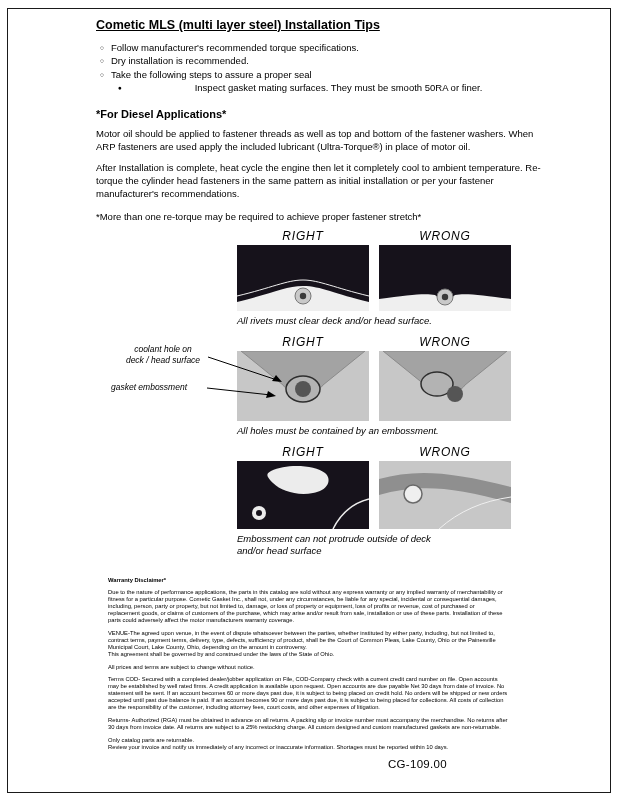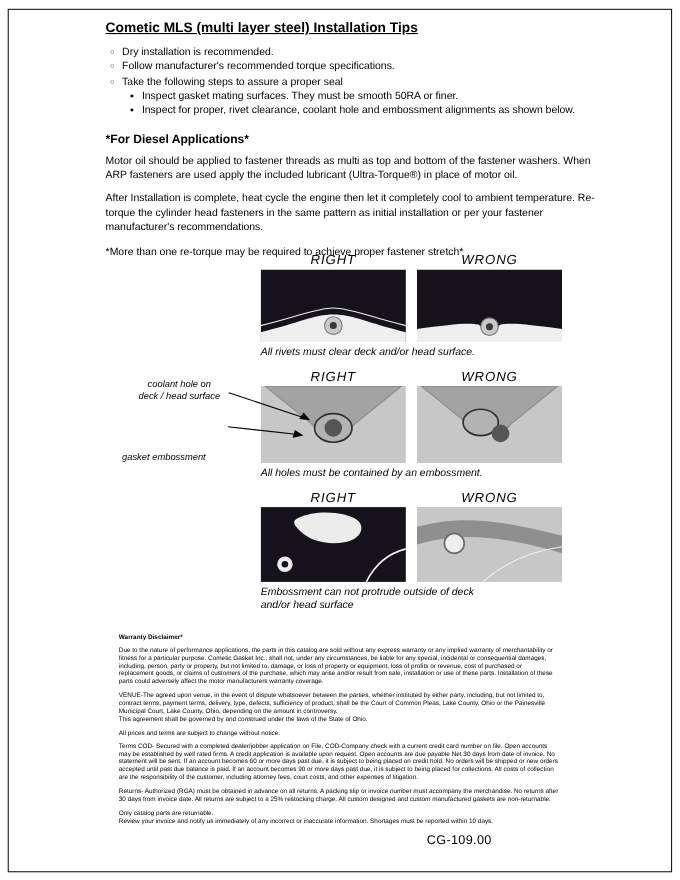--- a/index.html
+++ b/index.html
@@ -9,70 +9,69 @@
     color:#000; font-family:"Liberation Sans", sans-serif; overflow:hidden;padding-left:20px;
   }
   .page-border { position:absolute; left:7px; top:8px; width:604px; height:785px; border:1px solid #1a1a1a; }
 
   .content-top { position:absolute; left:96px; top:18px; width:452px; }
   .page-title { font-size:12.5px; font-weight:bold; text-decoration:underline; margin-bottom:9px; }
 
   .tips { list-style:none; font-size:9.5px; line-height:1.4; margin-left:4px; }
   .tips li { padding-left:11px; position:relative; }
   .tips li::before { content:"○"; position:absolute; left:0; top:2px; font-size:6.5px; }
-  .subtips { list-style:none; font-size:9.5px; line-height:1.4; margin-left:22px; }
+  .subtips { list-style:none; font-size:9.5px; line-height:1.4; margin-left:22px;text-align:center; }
   .subtips li { padding-left:11px; position:relative; }
   .subtips li::before { content:"●"; position:absolute; left:0; top:2px; font-size:6.5px; }
 
   .diesel-heading { font-size:11px; font-weight:bold; margin-top:14px; }
   .para { font-size:9.5px; line-height:1.36; margin-top:8px; width:448px; }
   .note { font-size:9.5px; margin-top:10px; }
 
   .diagrams { position:absolute; left:237px; top:229px; width:274px; }
   .diag-row { position:relative;font-style:italic; }
   .diag-pair { display:flex; gap:10px; }
   .diag-col { width:132px; }
   .diag-label { font-size:12px; letter-spacing:0.8px; text-align:center; height:16px; }
   .diag-svg { display:block; }
   .diag-caption { font-size:9.5px; margin:4px 0 8px 0; white-space:pre-line; line-height:1.25; }
 
   .callout { position:absolute; right:100%; text-align:center; font-size:8.5px; line-height:1.25; }
   .callout-coolant { margin-right:28px; top:9px; width:92px; white-space:pre-line; }
-  .callout-emboss  { margin-right:28px; top:47px; width:120px; white-space:nowrap;margin-top:28px; }
+  .callout-emboss  { margin-right:28px; top:47px; width:120px; white-space:nowrap; }
   .arrow { position:absolute; }
   .arrow-coolant { left:-30px; top:18px; }
   .arrow-emboss  { left:-30px; top:51px; }
 
   .legal { position:absolute; left:108px; top:577px; width:400px; font-size:5.8px; line-height:1.2; }
   .legal-heading { font-weight:bold; font-size:5.8px; margin-bottom:5px; }
   .legal p { margin-bottom:6px; white-space:pre-line; }
 
   .doc-number { position:absolute; left:388px; top:758px; font-size:11.5px; letter-spacing:0.3px;text-align:right; }
 </style>
 </head>
 <body>
 
 <div class="page">
   <div class="page-border"></div>
 
   <div class="content-top">
     <div class="page-title">Cometic MLS (multi layer steel) Installation Tips</div>
 
     <ul class="tips">
+      <li>Follow manufacturer's recommended torque specifications.</li>
       <li>Dry installation is recommended.</li>
-      <li>Follow manufacturer's recommended torque specifications.</li>
       <li>Take the following steps to assure a proper seal</li>
     </ul>
     <ul class="subtips">
       <li>Inspect gasket mating surfaces.  They must be smooth 50RA or finer.</li>
-      <li>Inspect for proper, rivet clearance, coolant hole and embossment alignments as shown below.</li>
     </ul>
 
     <div class="diesel-heading">*For Diesel Applications*</div>
-    <p class="para">Motor oil should be applied to fastener threads as multi as top and bottom of the fastener washers. When ARP fasteners are used apply the included lubricant (Ultra-Torque®) in place of motor oil.</p>
+    <p class="para">Motor oil should be applied to fastener threads as well as top and bottom of the fastener washers. When ARP fasteners are used apply the included lubricant (Ultra-Torque®) in place of motor oil.</p>
     <p class="para">After Installation is complete, heat cycle the engine then let it completely cool to ambient temperature. Re-torque the cylinder head fasteners in the same pattern as initial installation or per your fastener manufacturer's recommendations.</p>
     <p class="note">*More than one re-torque may be required to achieve proper fastener stretch*</p>
   </div>
 
   <div class="diagrams">
 
     <div class="diag-row">
       <div class="diag-pair">
         <div class="diag-col">
           <div class="diag-label">RIGHT</div>

